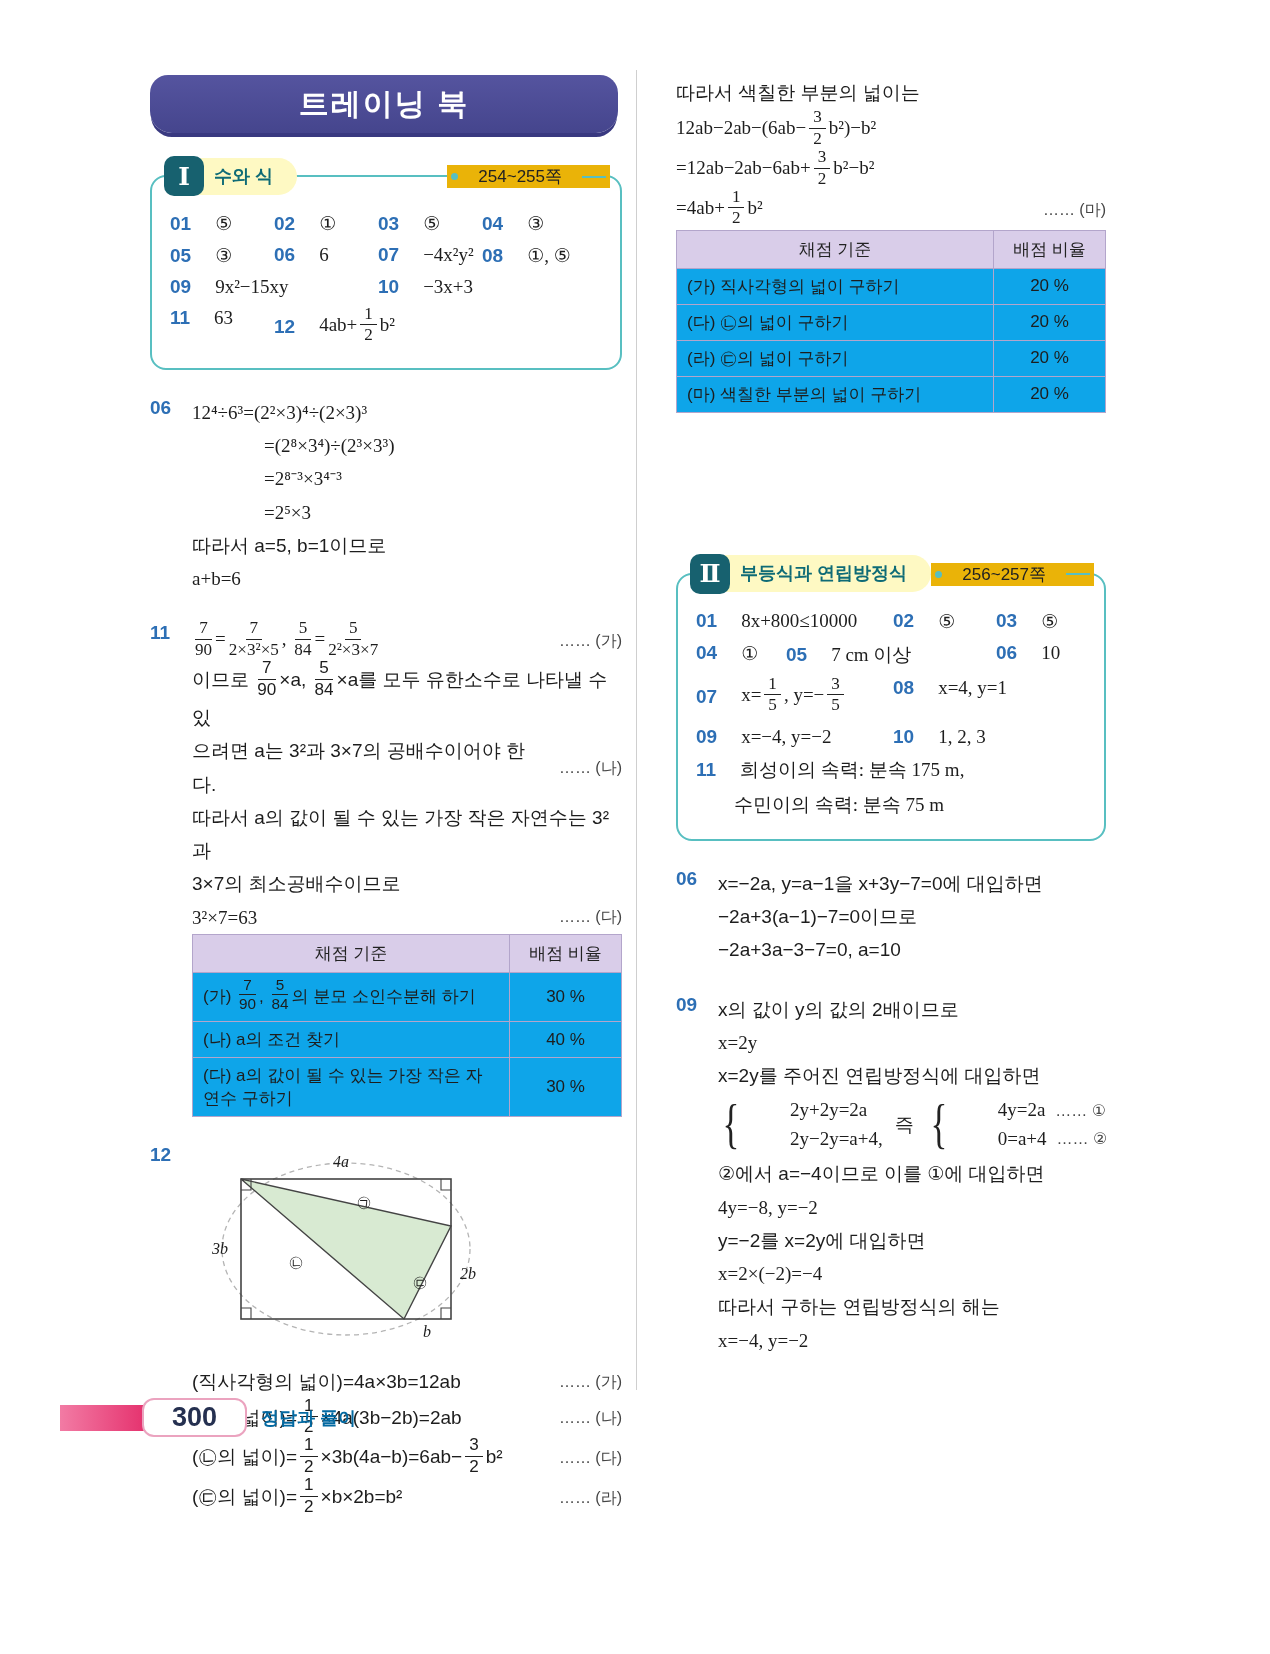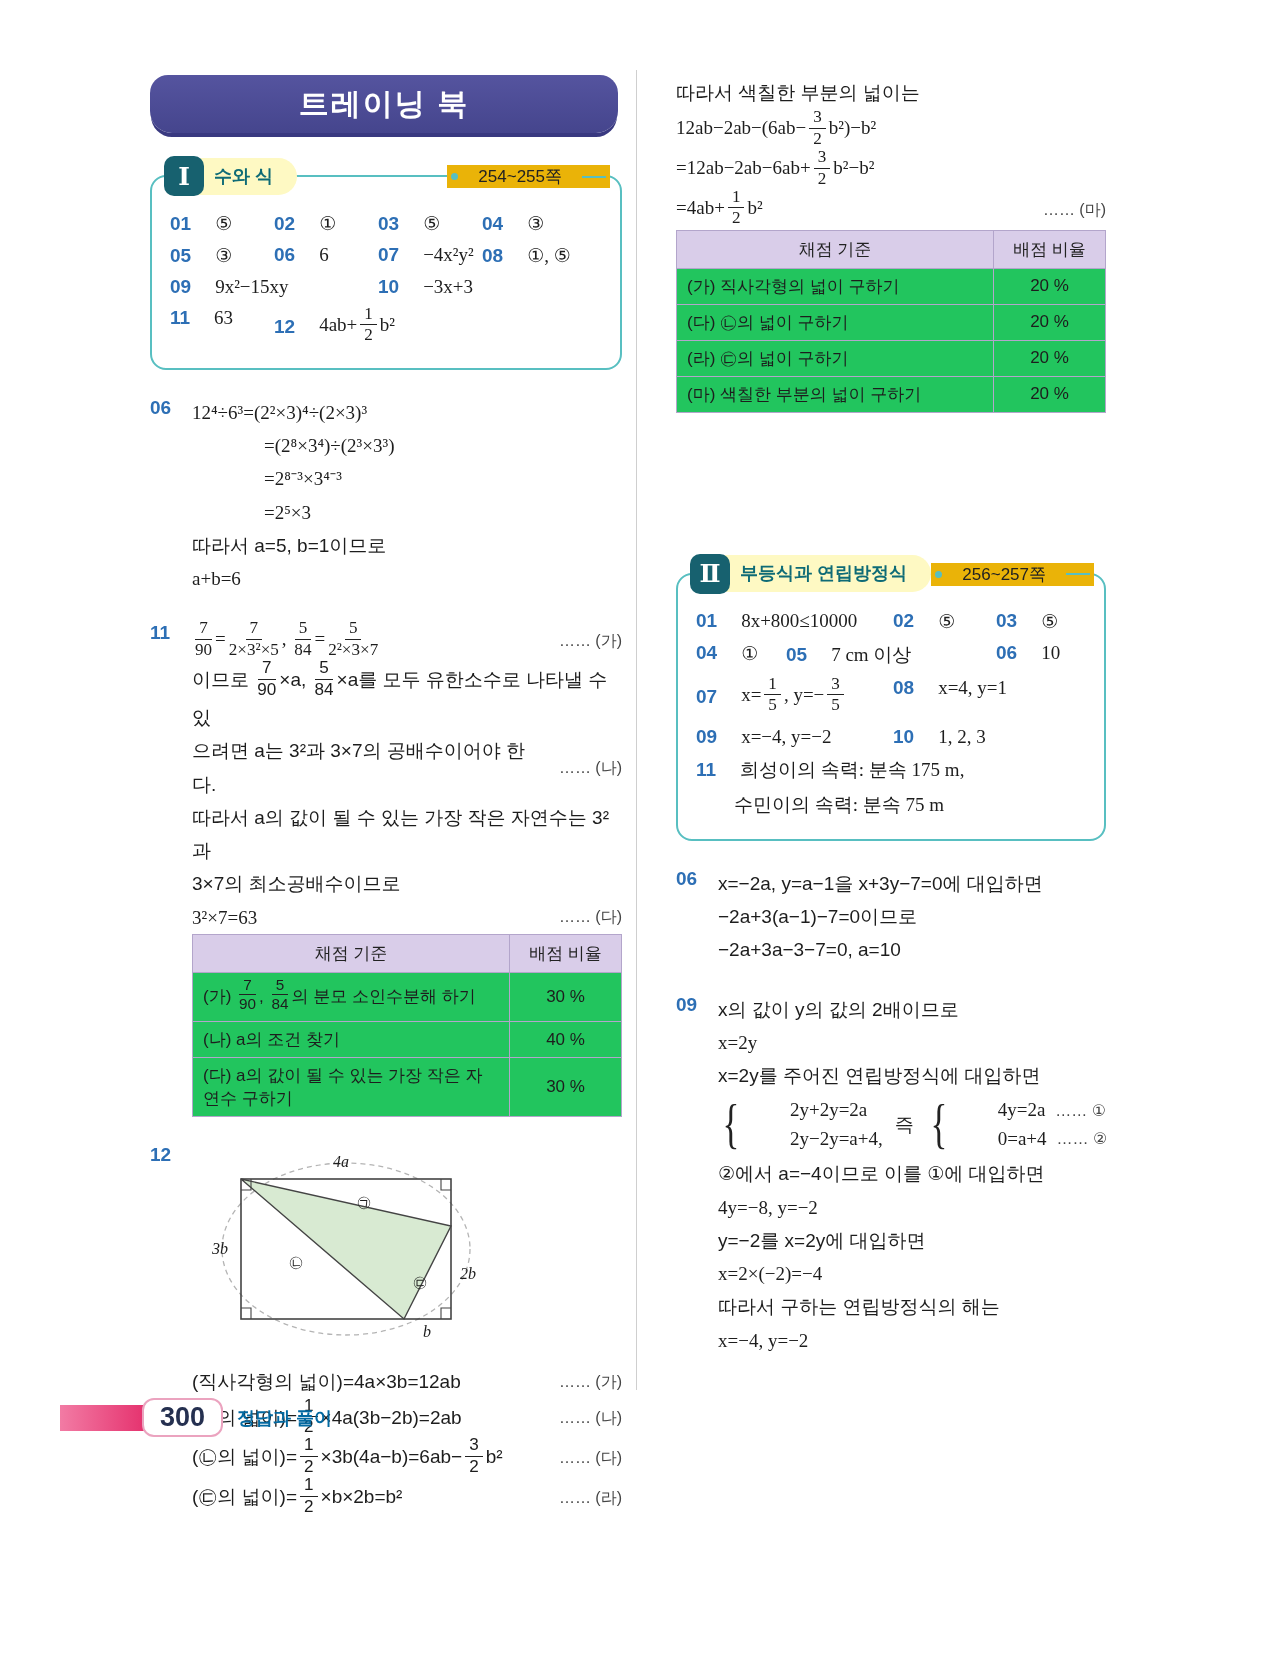--- a/index.html
+++ b/index.html
@@ -52,42 +52,42 @@
   
   .frac { display:inline-flex; flex-direction:column; align-items:center;
     vertical-align:middle; margin:0 3px; line-height:1.08; font-size:0.9em; position:relative; top:-2px; }
   .fnum { padding:0 4px 1px; border-bottom:1.3px solid #222; }
   .fden { padding-top:1px; }
 
   
   table.grade { border-collapse:collapse; width:100%; font-size:17px; }
   table.grade th { background:#d9cde9; font-weight:normal; color:#222;
     border:1px solid #b3a5cb; padding:7px 8px; text-align:center; }
-  table.grade td { border:1px solid #b3a5cb; padding:6px 10px; background:#22c55e; }
+  table.grade td { border:1px solid #b3a5cb; padding:6px 10px; background:#0ea5e9; }
   table.grade td.score { text-align:center; width:112px; }
   .tblwrap42 { margin-left:42px; }
 
   
   .figwrap { margin:4px 0 6px 4px; }
   .fig-label { font-family:"Liberation Serif","DejaVu Serif",serif; font-style:italic; font-size:16px; fill:#1d1d1d; }
   .fig-region { font-size:14px; fill:#1d1d1d; font-style:normal; font-family:"Liberation Sans",sans-serif; }
 
   
   .sys { display:flex; align-items:center; margin:4px 0; }
   .brace { font-family:"Liberation Serif","DejaVu Serif",serif; font-size:54px; line-height:0.85;
     font-weight:400; transform:scaleX(0.65); margin-right:2px; color:#222; }
   .syslines { display:flex; flex-direction:column; }
   .sysline { display:flex; align-items:center; line-height:1.5;margin-left:44px; }
   .mid { margin:0 12px; font-size:19px; }
 
   
   .footer { position:absolute; left:60px; top:1398px; display:flex; align-items:center; }
   .fbar { width:86px; height:26px; background:linear-gradient(90deg,#f27ba4,#e5326e); }
   .fpage { margin-left:-4px; background:#fff; border:2px solid #eba3bf; border-radius:12px;
-    padding:2px 16px; font-size:27px; font-weight:bold; color:#253050; }
+    padding:2px 28px; font-size:27px; font-weight:bold; color:#253050; }
   .flabel { margin-left:14px; font-size:18px; color:#0369a1; font-weight:bold; }
 
   .rtop-line { font-size:19px; line-height:1.85; }
 </style>
 </head>
 <body>
 
 <div class="divider"></div>
 
 <div class="col left">

